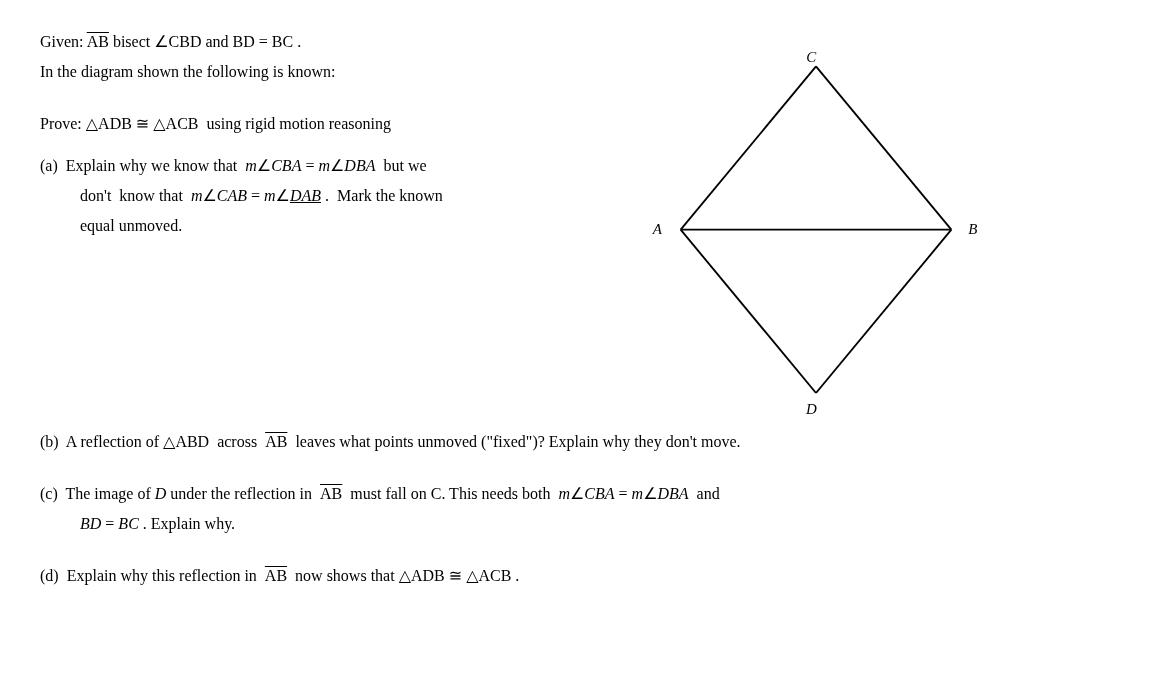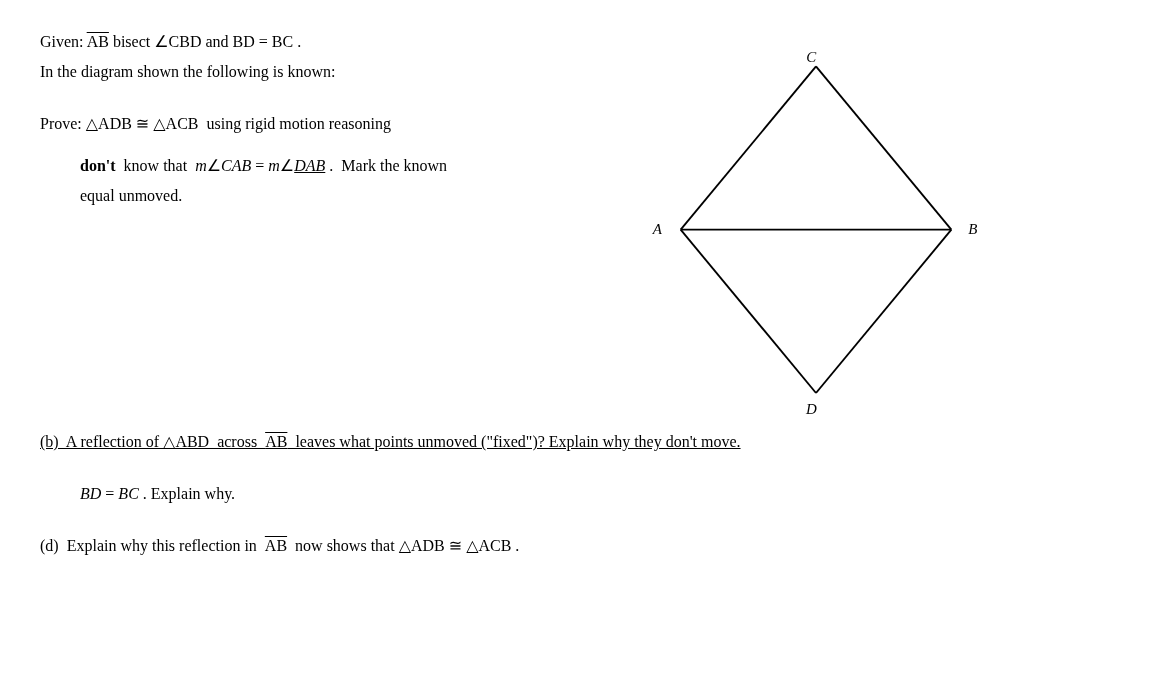--- a/index.html
+++ b/index.html
@@ -59,22 +59,25 @@
         <span>Given: </span><span class="overline">AB</span><span> bisect ∠CBD  and  BD = BC .</span>
       </div>
       <div class="line section">
         <span>In the diagram shown the following is known:</span>
       </div>
       <div class="line" style="margin-bottom:18px;">
         <span>Prove: △ADB ≅ △ACB&nbsp; using rigid motion reasoning</span>
       </div>
 
       <div>
+        <div class="line">
+          <span>(a)&nbsp; Explain why we know that &nbsp;<span style="font-style:italic;">m</span>∠<span style="font-style:italic;">CBA</span> = <span style="font-style:italic;">m</span>∠<span style="font-style:italic;">DBA</span>&nbsp; but we</span>
+        </div>
         <div class="line indent">
-          <span style="font-weight:bold;">don't</span><span>&nbsp; know that &nbsp;<span style="font-style:italic;">m</span>∠<span style="font-style:italic;">CAB</span> = <span style="font-style:italic;">m</span>∠<span style="font-style:italic;text-decoration:underline;">DAB</span> .&nbsp; Mark the known</span>
+          <span style="font-weight:normal;">don't</span><span>&nbsp; know that &nbsp;<span style="font-style:italic;">m</span>∠<span style="font-style:italic;">CAB</span> = <span style="font-style:italic;">m</span>∠<span style="font-style:italic;text-decoration:underline;">DAB</span> .&nbsp; Mark the known</span>
         </div>
         <div class="line indent">
           <span>equal unmoved.</span>
         </div>
       </div>
     </div>
 
     <div class="diagram-col">
       <svg width="420" height="390" viewBox="-30 -20 450 400">
 
@@ -89,27 +92,30 @@
         <line x1="225" y1="360" x2="370" y2="185" stroke="#000" stroke-width="2"></line>
 
         <text x="220" y="5" text-anchor="middle">C</text>
         <text x="55" y="190" text-anchor="middle">A</text>
         <text x="388" y="190" text-anchor="start">B</text>
         <text x="220" y="382" text-anchor="middle">D</text>
       </svg>
     </div>
   </div>
 
-  <div class="section" style="margin-top:10px;text-decoration:underline;">
+  <div class="section" style="margin-top:10px;">
     <div class="line">
       <span>(b)&nbsp; A reflection of △ABD &nbsp;across &nbsp;<span class="overline">AB</span>&nbsp; leaves what points unmoved ("fixed")? Explain why they don't move.</span>
     </div>
   </div>
 
   <div class="section" style="margin-top:20px;">
+    <div class="line">
+      <span>(c)&nbsp; The image of <span style="font-style:italic;">D</span> under the reflection in &nbsp;<span class="overline">AB</span>&nbsp; must fall on C. This needs both &nbsp;<span style="font-style:italic;">m</span>∠<span style="font-style:italic;">CBA</span> = <span style="font-style:italic;">m</span>∠<span style="font-style:italic;">DBA</span>&nbsp; and</span>
+    </div>
     <div class="line indent">
       <span><span style="font-style:italic;">BD</span> = <span style="font-style:italic;text-align:center;">BC</span> . Explain why.</span>
     </div>
   </div>
 
   <div class="section" style="margin-top:20px;">
     <div class="line">
       <span>(d)&nbsp; Explain why this reflection in &nbsp;<span class="overline">AB</span>&nbsp; now shows that △ADB ≅ △ACB .</span>
     </div>
   </div>

